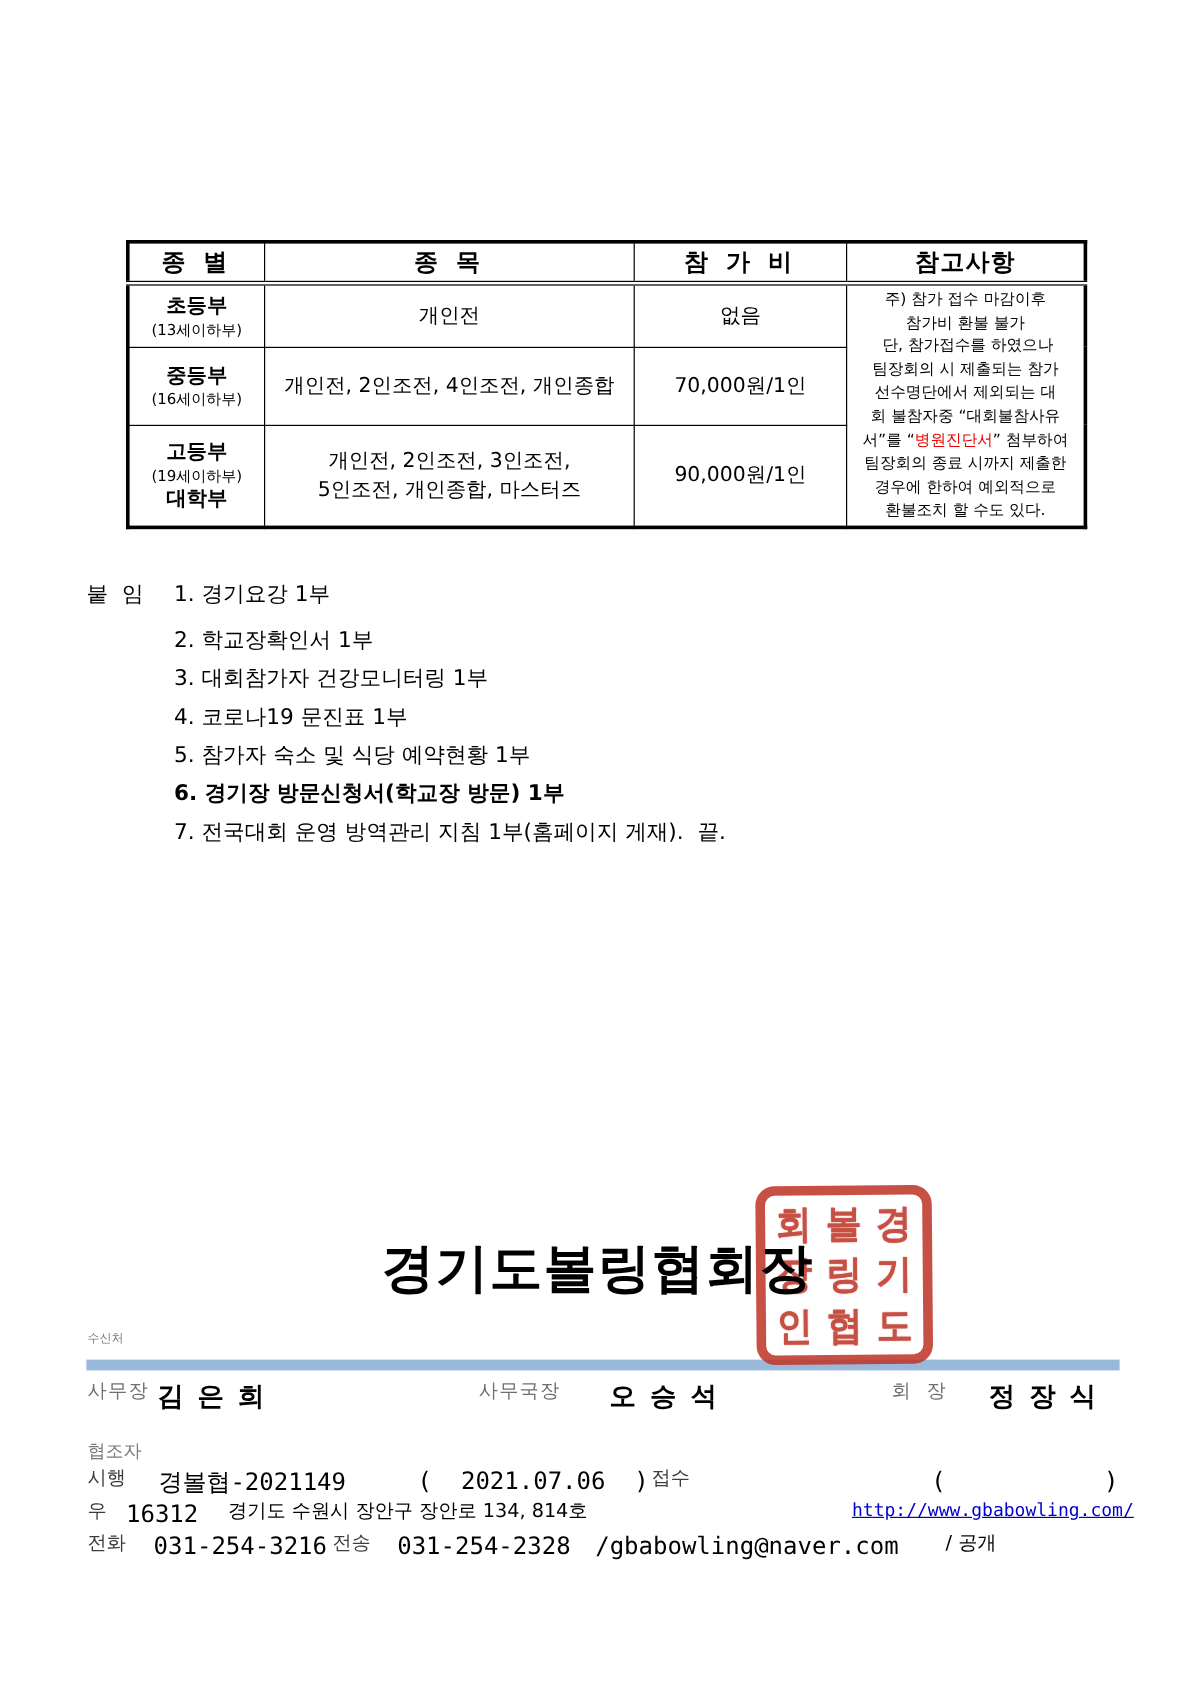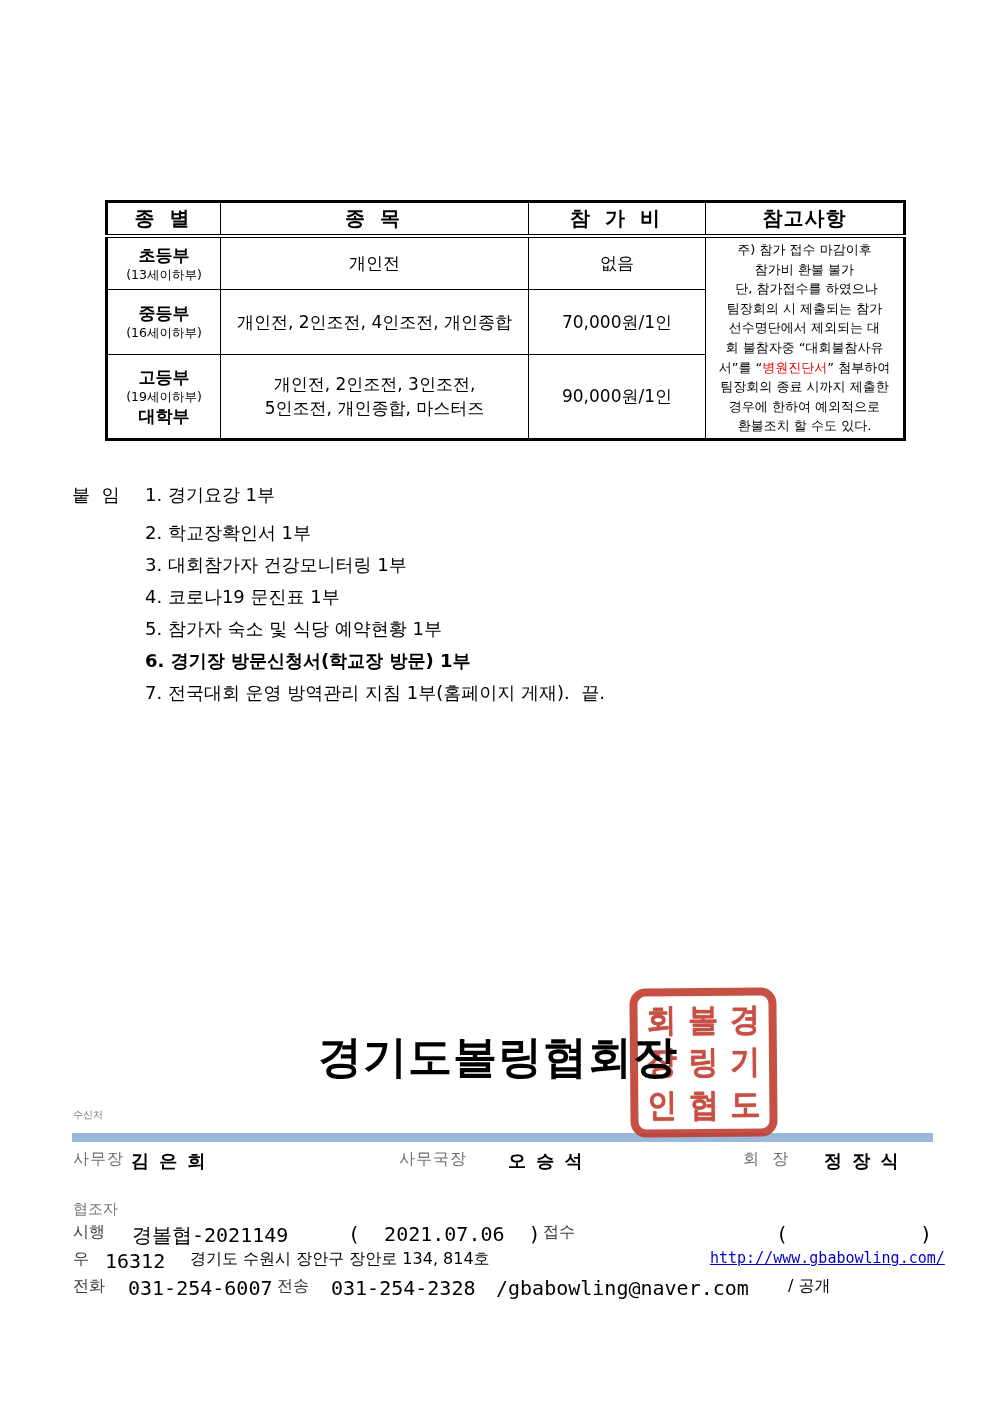--- a/index.html
+++ b/index.html
@@ -125,21 +125,21 @@
   .blue-bar {
     position: absolute;
     left: 72px;
     top: 1133px;
     width: 861px;
     height: 9px;
     background: #9ab8da;
   }
   .staff-row { position: absolute; left: 0; top: 1149px; width: 992px; height: 24px; }
   .staff-title { position: absolute; font-size: 16px; color: #6f6f6f; letter-spacing: 1px; white-space: pre; }
-  .staff-name  { position: absolute; font-size: 18px; font-weight: bold; letter-spacing: 2px; white-space: pre; }
+  .staff-name  { position: absolute; font-size: 22px; font-weight: bold; letter-spacing: 2px; white-space: pre; }
   .t-samujang   { left: 73px; }
   .n-samujang   { left: 131px; }
   .t-samugukjang{ left: 399px; }
   .n-samugukjang{ left: 508px; }
   .t-hoejang    { left: 743px; }
   .n-hoejang    { left: 824px; }
 
   .coop-label {
     position: absolute;
     left: 73px;
@@ -271,20 +271,20 @@
 
   <div class="doc-line line-woo">
     <span class="sp-label" style="left:73px">우</span>
     <span class="mono-ish" style="left:105px">16312</span>
     <span style="left:190px">경기도 수원시 장안구 장안로 134, 814호</span>
     <a href="#" class="url-link" style="left:710px;position:absolute;white-space:pre">http://www.gbabowling.com/</a>
   </div>
 
   <div class="doc-line line-jeonhwa">
     <span class="sp-label" style="left:73px">전화</span>
-    <span class="mono-ish" style="left:128px">031-254-6007</span>
+    <span class="mono-ish" style="left:128px">031-254-3216</span>
     <span class="sp-label" style="left:277px">전송</span>
     <span class="mono-ish" style="left:331px">031-254-2328</span>
     <span class="mono-ish" style="left:496px">/gbabowling@naver.com</span>
     <span style="left:788px">/ 공개</span>
   </div>
 
 </div>
 
 </body></html>

